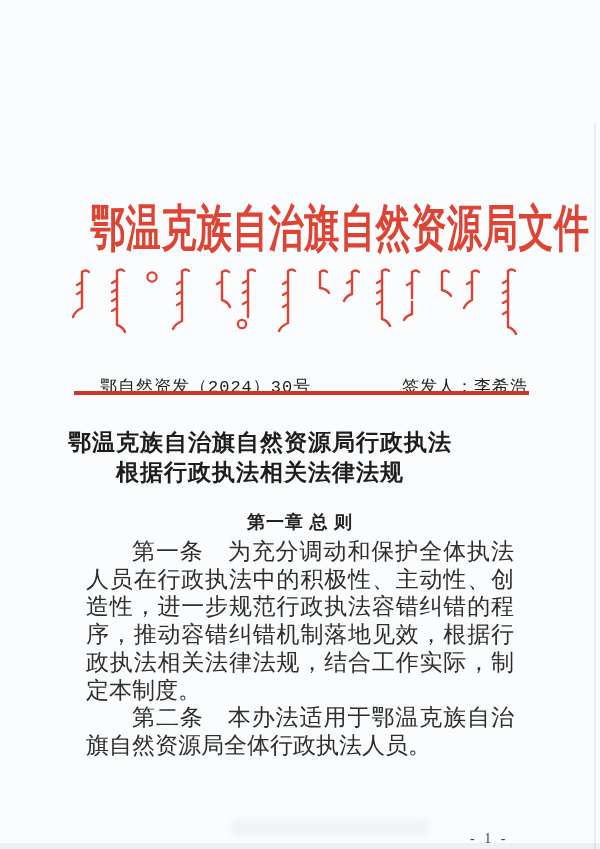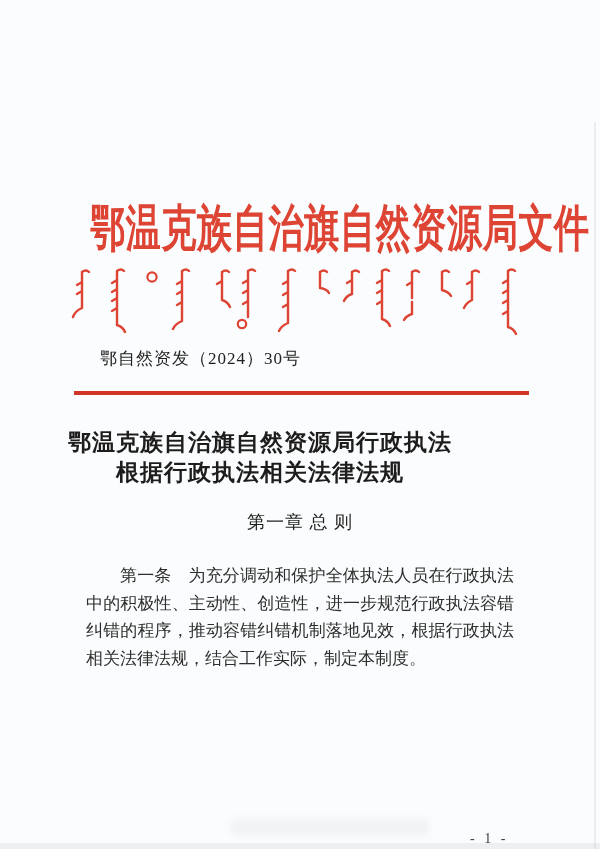--- a/index.html
+++ b/index.html
@@ -30,49 +30,49 @@
     margin:0;
   }
 
   
   .mongolian{position:absolute;left:70px;top:236px;width:460px;height:68px;}
   .mongolian path{stroke:var(--accent-red);stroke-width:2.4;fill:none;stroke-linecap:round;}
   .mongolian circle{stroke:var(--accent-red);stroke-width:2.2;fill:none;}
 
   
   .docinfo{
-    position:absolute;left:75px;top:315px;width:453px;
+    position:absolute;left:75px;top:343px;width:453px;
     display:flex;justify-content:space-between;align-items:flex-end;
-    font-size:17px;color:#222;
+    font-size:17px;color:#222;font-family:Liberation Mono, monospace;
   }
   .doc-number{padding-left:25px;letter-spacing:1px;}
   .signer{letter-spacing:1px;}
 
   .red-rule{
     position:absolute;left:74px;top:359px;width:455px;height:3.5px;
     background:var(--rule-red);
   }
 
   
   .doc-title{
     position:absolute;top:396px;left:0;width:520px;
     text-align:center;color:#1d1d1d;
     font-size:23px;font-weight:bold;line-height:30px;
     letter-spacing:1px;margin:0;
   }
 
   .chapter{
     position:absolute;top:478px;left:0;width:600px;
     text-align:center;color:#222;
-    font-size:18px;font-weight:normal;letter-spacing:1px;margin:0;
+    font-size:18px;font-weight:bold;letter-spacing:1px;margin:0;
   }
 
   .body-text{
-    position:absolute;left:86px;top:530px;width:428px;
-    font-size:17px;line-height:27.7px;color:var(--ink);
+    position:absolute;left:86px;top:506px;width:428px;
+    font-size:23px;line-height:27.7px;color:var(--ink);
     text-align:justify;
   }
   .body-text p{margin:0;text-indent:2em;}
 
   .page-number{
     position:absolute;top:799px;left:470px;
     font-size:14px;color:#3d3d3d;letter-spacing:3px;
     font-family:"Liberation Serif","DejaVu Serif",serif;
   }
 
@@ -111,33 +111,35 @@
     <path d="M282 4 q4 -3 7 0 M282 4 v22 M282 12 l-5 3 M282 26 q-6 2 -8 7"></path>
     <path d="M312 3 q4 -3 7 0 M312 3 v48 M312 12 l-5 3 M312 22 l-5 3 M312 33 l-5 3 M312 51 q6 2 8 7"></path>
     <path d="M342 4 q4 -3 7 0 M342 4 v26 M342 14 l-5 3 M342 34 v12 M342 46 q-6 2 -8 6"></path>
     <path d="M372 4 q4 -3 7 0 M372 4 v18 M372 22 q7 2 9 6"></path>
     <path d="M402 4 q4 -3 7 0 M402 4 v28 M402 13 l-5 3 M402 32 q-6 3 -8 8"></path>
     <path d="M438 3 q4 -3 7 0 M438 3 v56 M438 12 l-5 3 M438 22 l-5 3 M438 32 l-5 3 M438 43 l-5 3 M438 59 q6 2 8 7"></path>
   </svg>
 
   <div class="docinfo">
     <span class="doc-number">鄂自然资发（2024）30号</span>
+    <span class="signer">签发人：李希浩</span>
   </div>
 
   <div class="red-rule"></div>
 
   <h2 class="doc-title">
     <span>鄂温克族自治旗自然资源局行政执法</span><br>
     <span>根据行政执法相关法律法规</span>
   </h2>
 
   <h3 class="chapter">第一章 总 则</h3>
 
   <div class="body-text">
     <p>第一条　为充分调动和保护全体执法人员在行政执法中的积极性、主动性、创造性，进一步规范行政执法容错纠错的程序，推动容错纠错机制落地见效，根据行政执法相关法律法规，结合工作实际，制定本制度。</p>
+    <p>第二条　本办法适用于鄂温克族自治旗自然资源局全体行政执法人员。</p>
   </div>
 
   <div class="page-number">- 1 -</div>
 
   <div class="scan-smudge"></div>
   <div class="scan-edge-right"></div>
   <div class="scan-edge-bottom"></div>
 
 </div>
 

